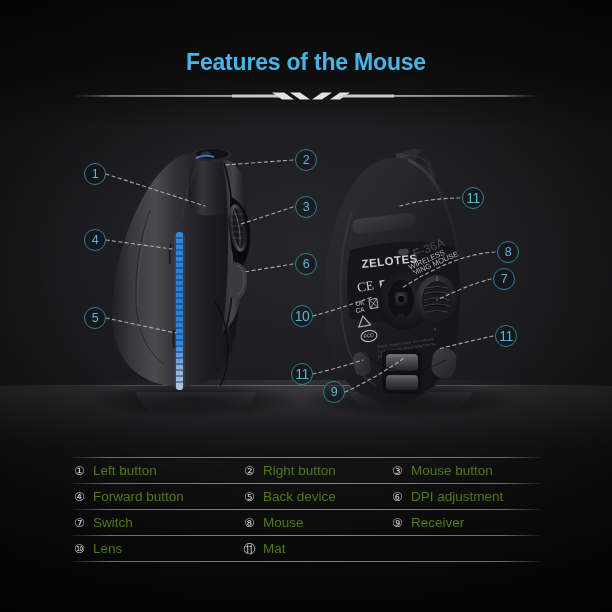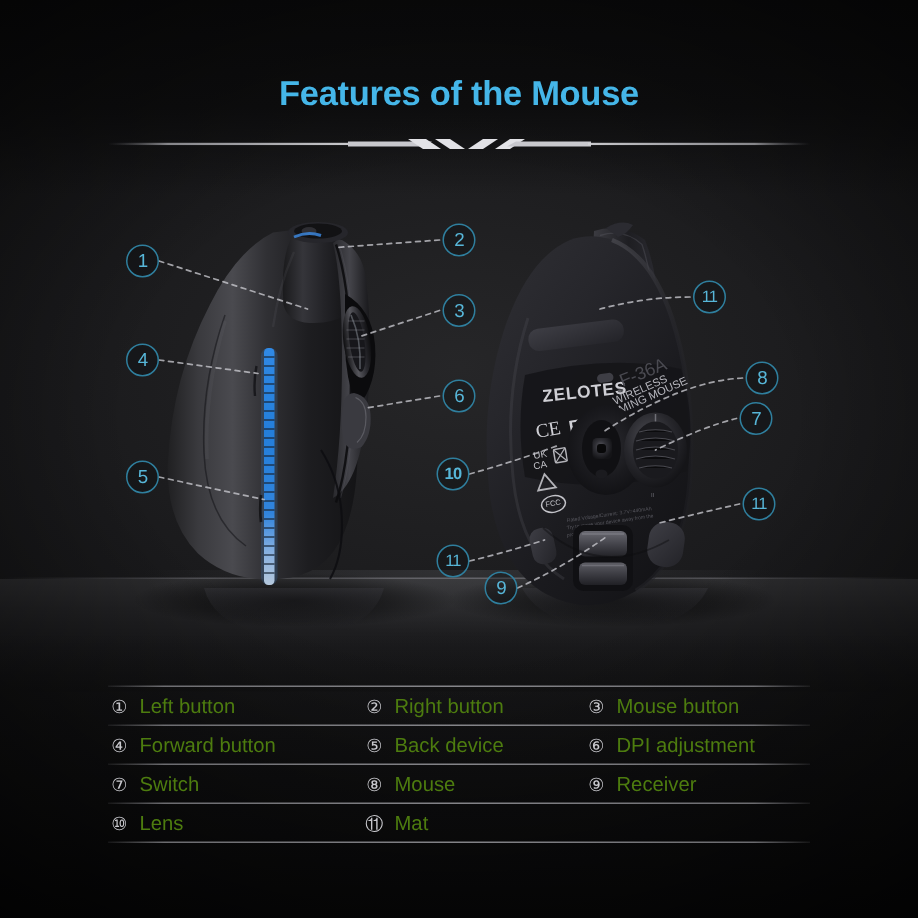--- a/index.html
+++ b/index.html
@@ -61,21 +61,21 @@
   
   .callout{
     position:absolute;width:22px;height:22px;border-radius:50%;
     border:1.4px solid #2f7f9e;
     color:#57b6d8;
     font-size:12.5px;line-height:20px;text-align:center;
     background:rgba(12,14,16,.35);
     box-sizing:border-box;
     letter-spacing:-.5px;
   }
-  .callout.wide{font-size:11px;}
+  .callout.wide{font-size:14px;}
 
   
   .legend{
     position:absolute;left:72px;top:457px;width:468px;
   }
   .legend-rule{height:1px;background:linear-gradient(90deg,rgba(150,150,155,.10) 0%,rgba(168,168,174,.62) 8%,rgba(178,178,184,.72) 50%,rgba(168,168,174,.62) 92%,rgba(150,150,155,.10) 100%);}
   .legend-row{display:flex;height:25px;align-items:center;}
   .legend-cell{display:flex;align-items:center;gap:6px;}
   .legend-cell.c1{width:170px;}
   .legend-cell.c2{width:148px;}
@@ -410,21 +410,21 @@
 
   <div class="callout" style="left:84px;  top:163px;">1</div>
   <div class="callout" style="left:295px; top:149px;">2</div>
   <div class="callout" style="left:295px; top:196px;">3</div>
   <div class="callout" style="left:84px;  top:229px;">4</div>
   <div class="callout" style="left:84px;  top:307px;">5</div>
   <div class="callout" style="left:295px; top:253px;">6</div>
   <div class="callout" style="left:493px; top:268px;">7</div>
   <div class="callout" style="left:497px; top:241px;">8</div>
   <div class="callout" style="left:323px; top:381px;">9</div>
-  <div class="callout wide" style="left:291px; top:305px;font-weight:bold;">10</div>
+  <div class="callout wide" style="left:291px; top:305px;">10</div>
   <div class="callout wide" style="left:462px; top:187px;">11</div>
   <div class="callout wide" style="left:495px; top:325px;">11</div>
   <div class="callout wide" style="left:291px; top:363px;">11</div>
 
   <div class="legend">
     <div class="legend-rule"></div>
 
     <div class="legend-row">
       <div class="legend-cell c1">
         <span class="legend-num">①</span>

